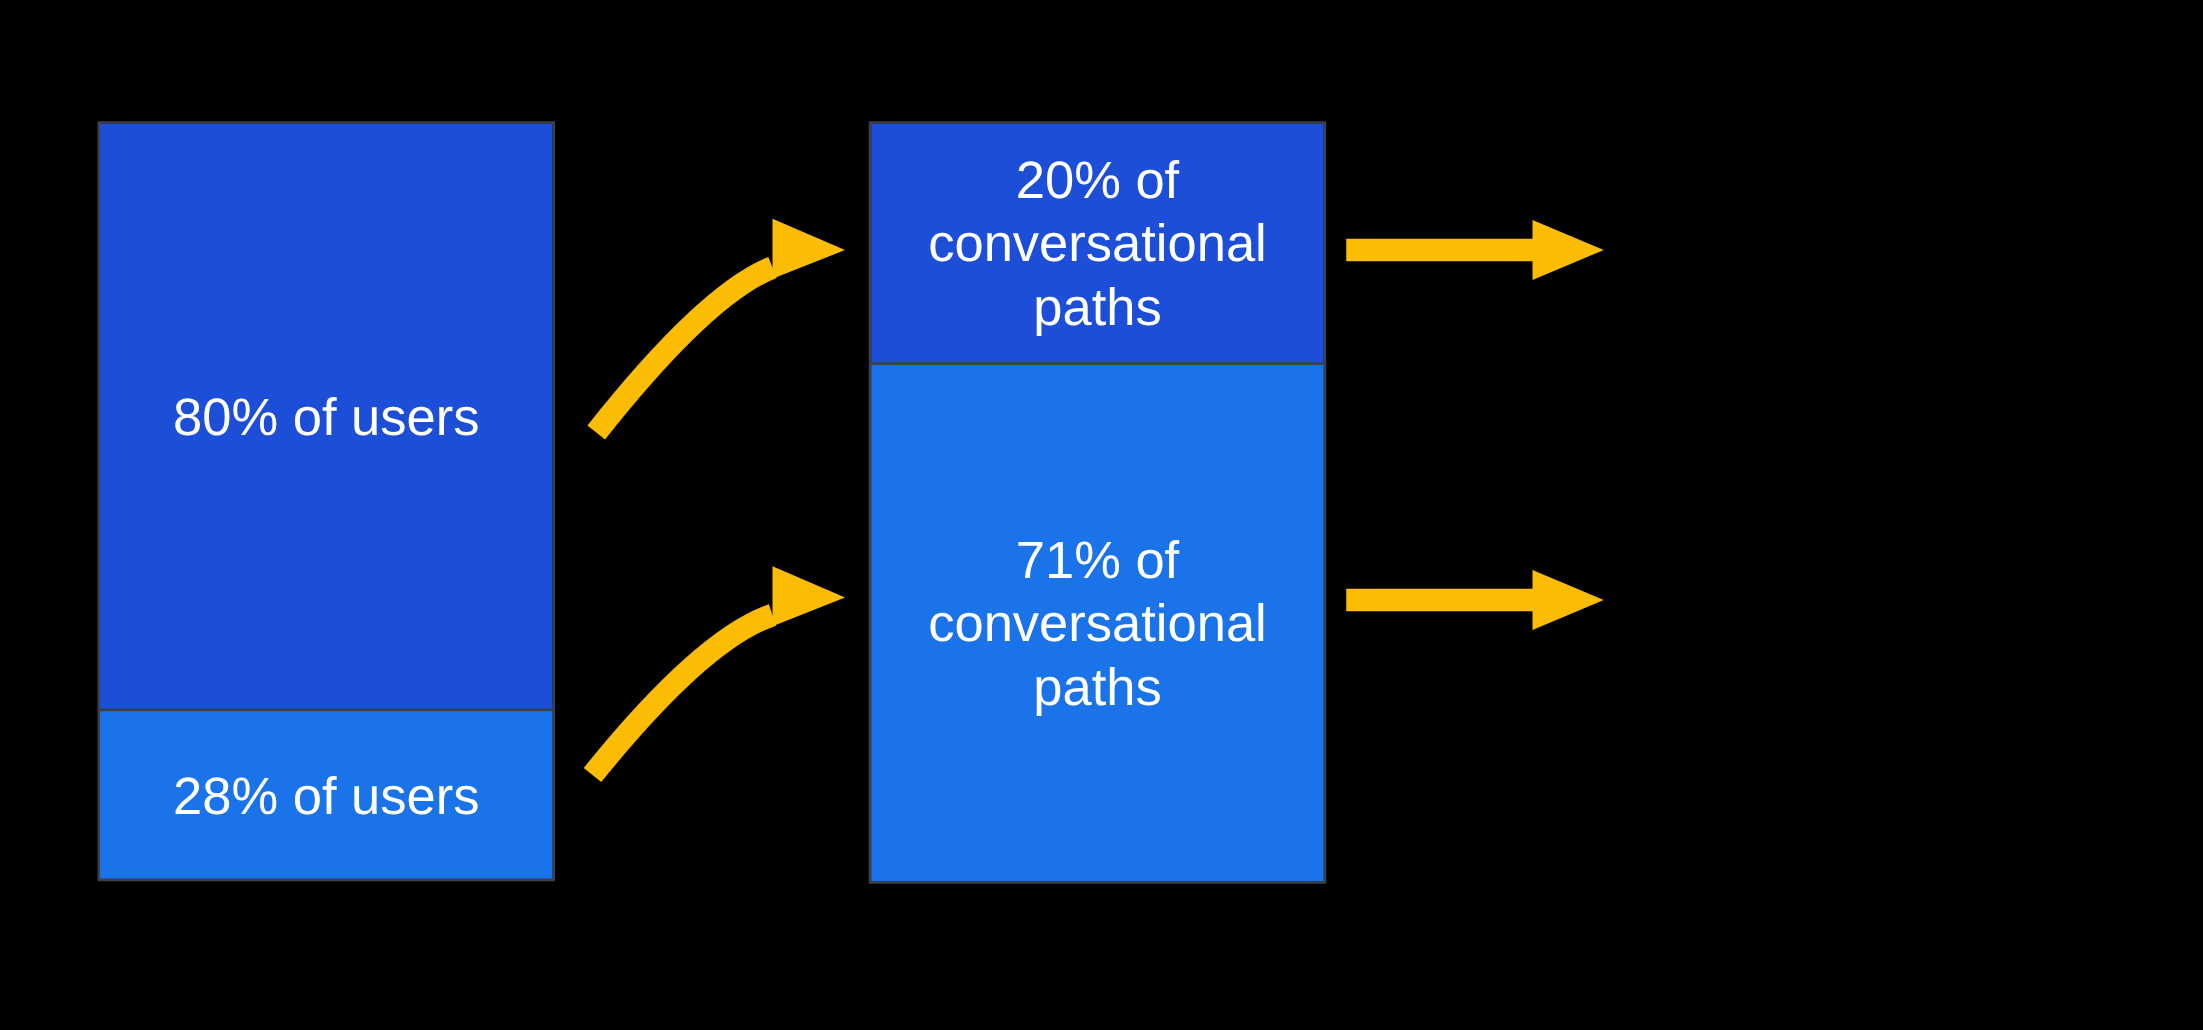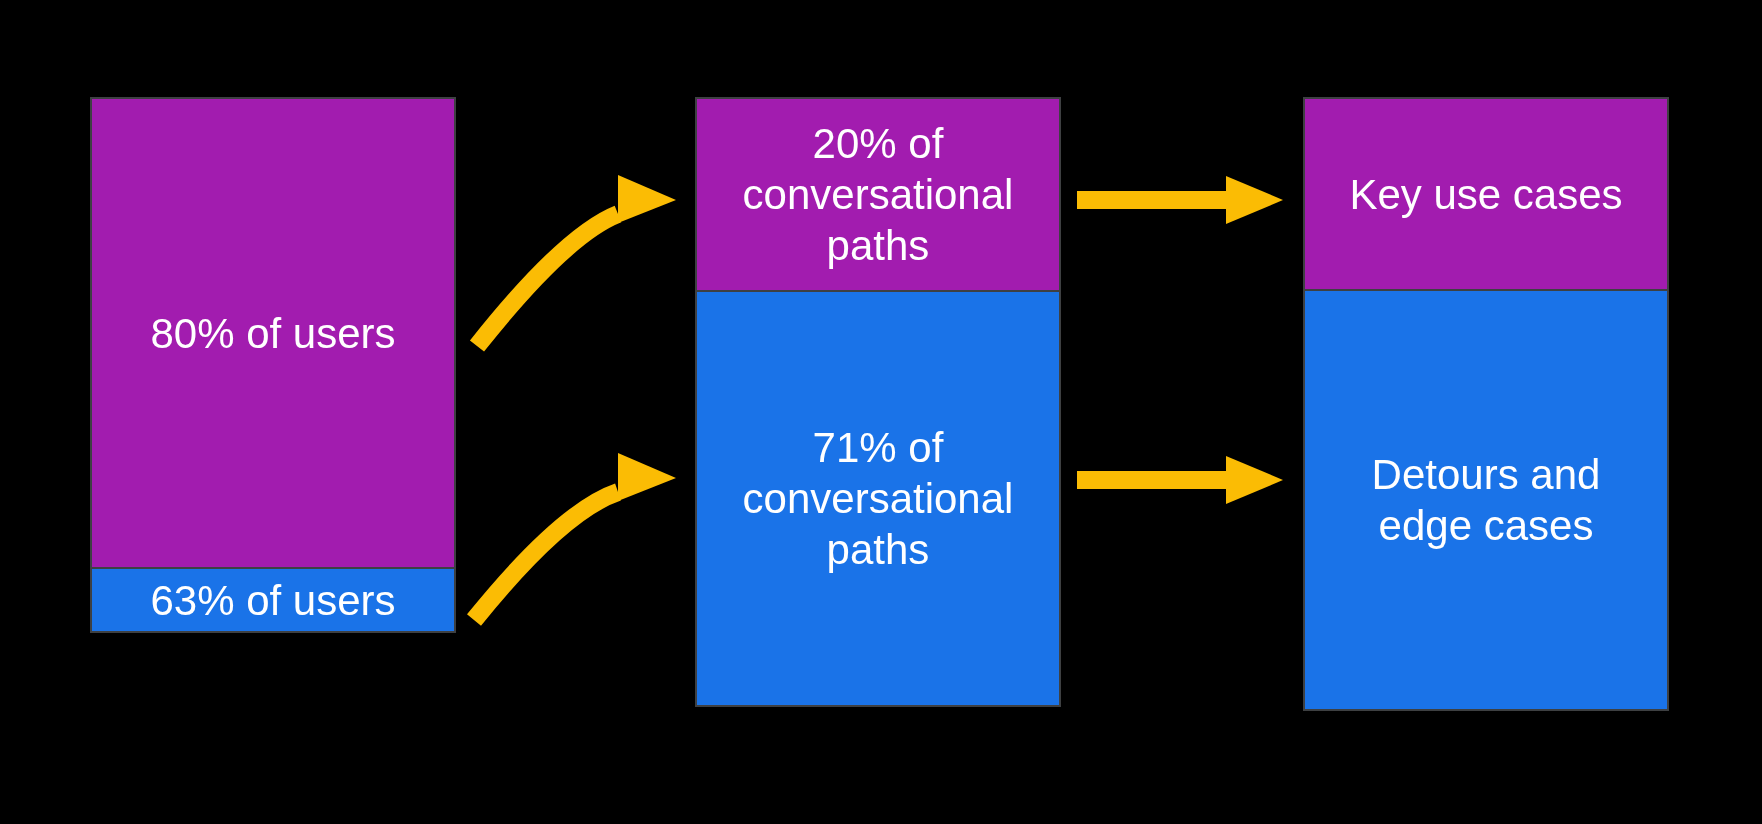--- a/index.html
+++ b/index.html
@@ -17,33 +17,33 @@
   }
   .column {
     position: absolute;
     top: 97px;
     width: 366px;
     box-sizing: border-box;
     border: 2px solid #3E4042;
     display: flex;
     flex-direction: column;
   }
-  .col-users   { left: 90px;   height: 536px; }
+  .col-users   { left: 78px;   height: 608px; }
   .col-paths   { left: 695px;  height: 610px; }
   .col-cases   { left: 1303px; height: 614px; }
 
   .segment {
     display: flex;
     align-items: center;
     justify-content: center;
     text-align: center;
     overflow: hidden;
   }
   .segment + .segment { border-top: 2px solid #3E4042; }
-  .seg-green { background: #a21caf; text-align: center; }
+  .seg-green { background: #1d4ed8; text-align: center; }
   .seg-blue  { background: #1A73E8; }
 
   .col-users .seg-green { flex: 0 0 468px; }
   .col-users .seg-blue  { flex: 1 1 auto; }
   .col-paths .seg-green { flex: 0 0 191px; }
   .col-paths .seg-blue  { flex: 1 1 auto; }
   .col-cases .seg-green { flex: 0 0 190px; }
   .col-cases .seg-blue  { flex: 1 1 auto; }
 
   .seg-label {
@@ -66,46 +66,37 @@
 </head>
 <body>
 
 <div class="canvas">
 
   <div class="column col-users">
     <div class="segment seg-green">
       <span class="seg-label">80% of users</span>
     </div>
     <div class="segment seg-blue">
-      <span class="seg-label">63% of users</span>
+      <span class="seg-label">28% of users</span>
     </div>
   </div>
 
   <div class="column col-paths">
     <div class="segment seg-green">
       <span class="seg-label">20% of
 conversational
 paths</span>
     </div>
     <div class="segment seg-blue">
       <span class="seg-label">71% of
 conversational
 paths</span>
     </div>
   </div>
 
-  <div class="column col-cases">
-    <div class="segment seg-green">
-      <span class="seg-label">Key use cases</span>
-    </div>
-    <div class="segment seg-blue">
-      <span class="seg-label">Detours and
-edge cases</span>
-    </div>
-  </div>
 
   <svg class="arrows-layer" viewBox="0 0 1762 824" xmlns="http://www.w3.org/2000/svg">
 
     <g>
       <path d="M 477 346 Q 565 235 618 214" fill="none" stroke-width="18" stroke-linecap="butt" stroke="#FBBC04"></path>
       <polygon points="618,175 618,223 676,200" fill="#FBBC04"></polygon>
     </g>
 
     <g>
       <path d="M 474 620 Q 562 511 618 492" fill="none" stroke-width="18" stroke-linecap="butt" stroke="#FBBC04"></path>

